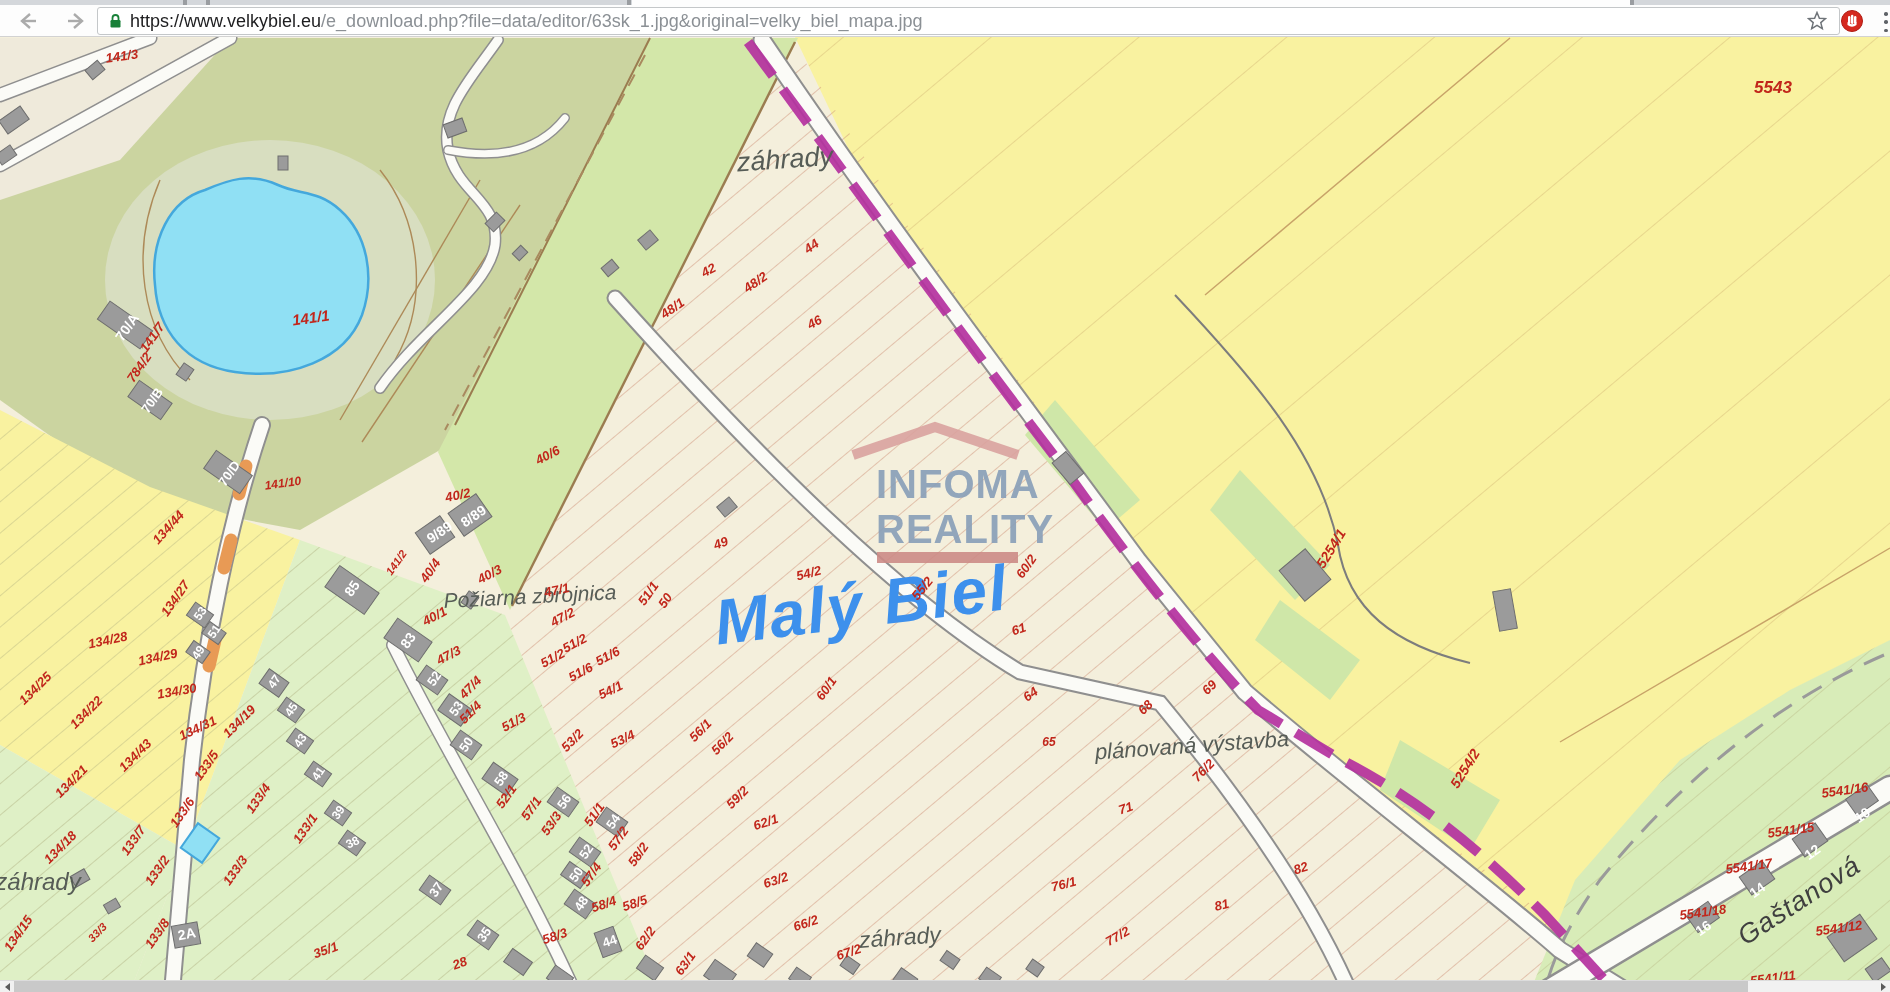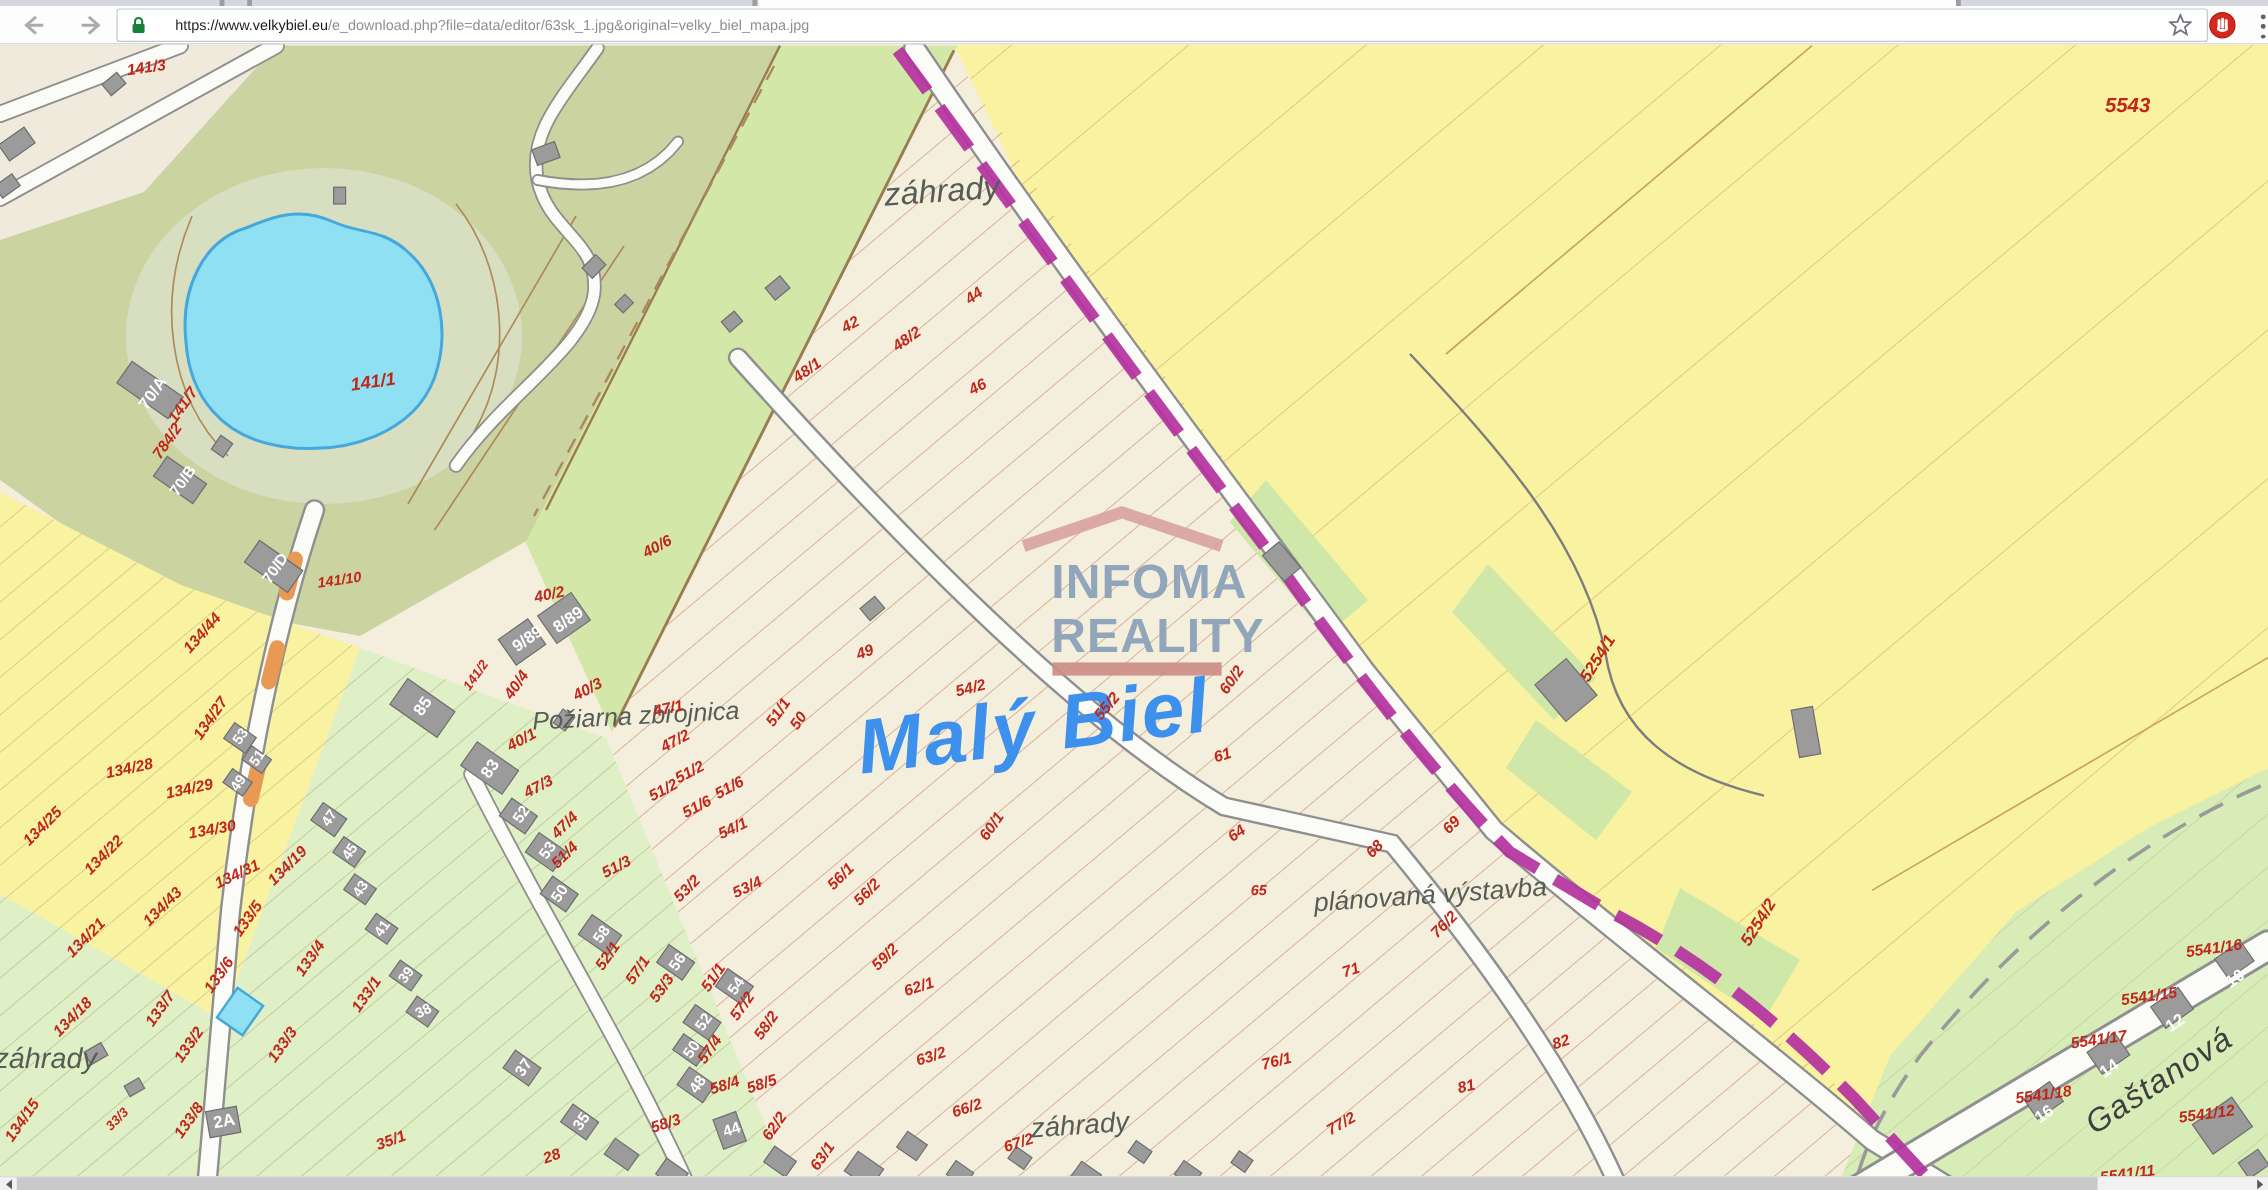--- a/index.html
+++ b/index.html
@@ -7,21 +7,21 @@
 
   
   #tabstrip{position:absolute;left:0;top:0;width:1890px;height:5px;background:#d4d7db;}
   #tabstrip .seg-white{position:absolute;left:632px;top:0;width:998px;height:5px;background:#fdfdfd;}
   #tabstrip .tabline{position:absolute;top:0;width:4px;height:5px;background:#9a9da1;}
   #toolbar{position:absolute;left:0;top:5px;width:1890px;height:31px;background:#fdfdfd;border-bottom:1px solid #d2d2d2;}
   .navbtn{position:absolute;top:4px;width:24px;height:24px;display:flex;align-items:center;justify-content:center;border-radius:12px;}
   #btn-back{left:16px;} #btn-fwd{left:64px;} #btn-reload{left:112px;}
   #addressbar{position:absolute;left:97px;top:2px;width:1741px;height:26px;background:#fff;border:1px solid #c4c7c9;border-radius:3px;display:flex;align-items:center;}
   #addressbar .lockwrap{margin-left:11px;display:flex;align-items:center;}
-  #urltext{margin-left:24px;font-size:12px;white-space:nowrap;overflow:hidden;}
+  #urltext{margin-left:8px;font-size:18px;white-space:nowrap;overflow:hidden;}
   #urltext .dark{color:#1d1d1f;} #urltext .gray{color:#8b9095;}
   #star{position:absolute;right:10px;top:2px;width:24px;height:22px;display:flex;align-items:center;justify-content:center;}
   #ext-icon{position:absolute;left:1840px;top:4px;width:24px;height:24px;display:flex;align-items:center;justify-content:center;}
   #menu-dots{position:absolute;left:1882px;top:7px;width:8px;height:20px;display:flex;flex-direction:column;justify-content:space-between;align-items:center;}
   #menu-dots i{width:3.5px;height:3.5px;border-radius:50%;background:#5f6368;display:block;}
 
   
   #map{position:absolute;left:0;top:37px;width:1890px;height:943px;}
   .lb{font-family:"Liberation Sans",sans-serif;}
   .lb-red{fill:#c1261b;font-style:italic;font-weight:bold;}

